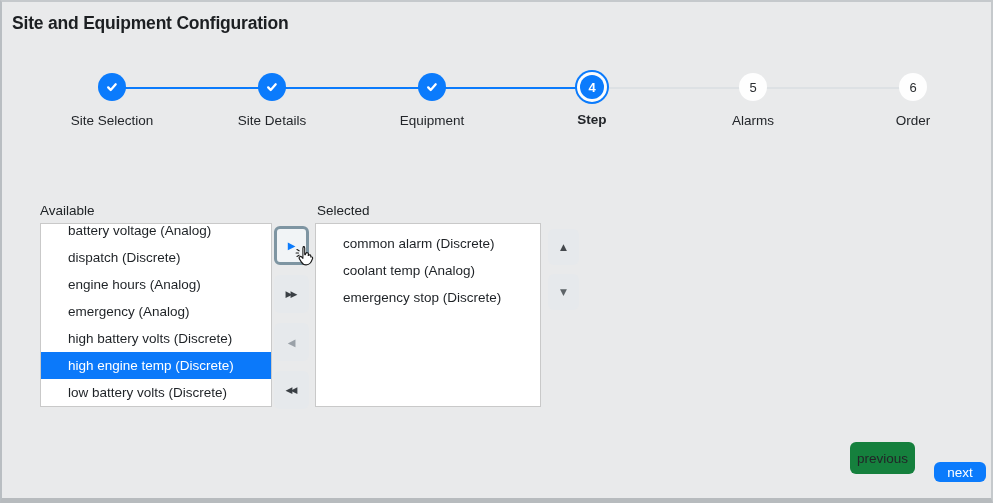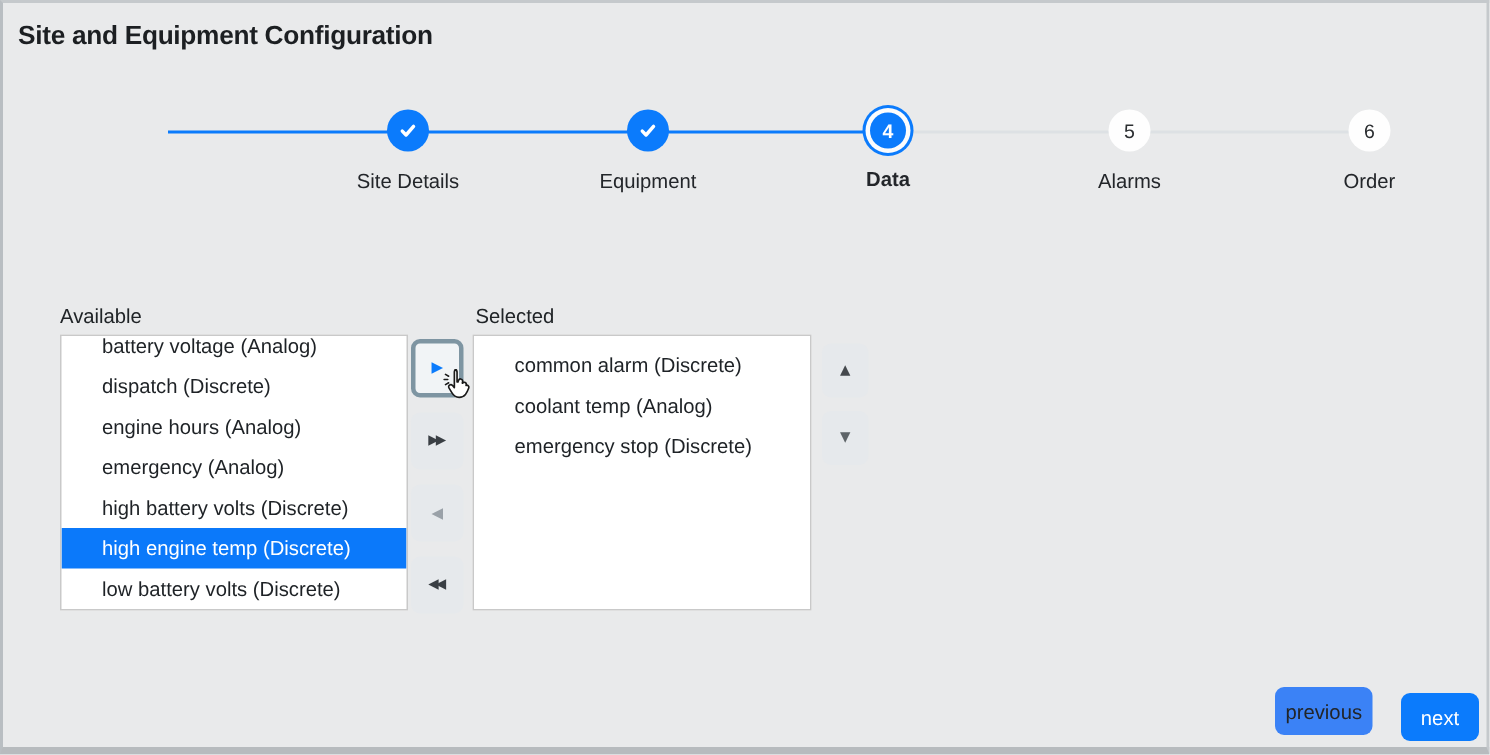--- a/index.html
+++ b/index.html
@@ -89,41 +89,49 @@
     cursor: pointer; padding: 0;
   }
   #btn-up { top: 227px; }
   #btn-down { top: 272px; color: #5e6468; }
 
   .cursor-icon { position: absolute; left: 291px; top: 243px; z-index: 5; pointer-events: none; }
 
   
   .step-indicator { position: absolute; left: 38px; top: 467px; font-size: 13.5px; color: #6d28d9; margin-top: 32px; }
   .btn-prev {
-    position: absolute; left: 848px; top: 456px; width: 65px; height: 32px;
-    background: #3b82f6; border: none; border-radius: 6px;
+    position: absolute; left: 848px; top: 440px; width: 65px; height: 32px;
+    background: #15803d; border: none; border-radius: 6px;
     font-family: inherit; font-size: 13.5px; color: #222528; cursor: pointer;
   }
   .btn-next {
-    position: absolute; left: 932px; top: 460px; width: 52px; height: 32px;
+    position: absolute; left: 932px; top: 460px; width: 52px; height: 20px;
     background: #0b7bfc; border: none; border-radius: 6px;
     font-family: inherit; font-size: 13.5px; color: #ffffff; cursor: pointer;
   }
 </style>
 </head>
 <body>
 
 <div class="window">
 
   <div class="page-title">Site and Equipment Configuration</div>
 
   <div class="stepper">
     <div class="connector done"></div>
     <div class="connector todo"></div>
 
+    <div class="step step-0">
+      <div class="circle complete">
+        <svg width="14" height="14" viewBox="0 0 14 14">
+            <path d="M3.2 7.4l2.5 2.6 5-5.7" fill="none" stroke="#fff" stroke-width="2.3" stroke-linecap="round" stroke-linejoin="round"></path>
+          </svg>
+      </div>
+      <div class="step-label">Site Selection</div>
+    </div>
 
     <div class="step step-1">
       <div class="circle complete">
         <svg width="14" height="14" viewBox="0 0 14 14">
             <path d="M3.2 7.4l2.5 2.6 5-5.7" fill="none" stroke="#fff" stroke-width="2.3" stroke-linecap="round" stroke-linejoin="round"></path>
           </svg>
       </div>
       <div class="step-label">Site Details</div>
     </div>
 
@@ -131,21 +139,21 @@
       <div class="circle complete">
         <svg width="14" height="14" viewBox="0 0 14 14">
             <path d="M3.2 7.4l2.5 2.6 5-5.7" fill="none" stroke="#fff" stroke-width="2.3" stroke-linecap="round" stroke-linejoin="round"></path>
           </svg>
       </div>
       <div class="step-label">Equipment</div>
     </div>
 
     <div class="step step-3 current-step">
       <div class="circle current">4</div>
-      <div class="step-label">Data</div>
+      <div class="step-label">Step</div>
     </div>
 
     <div class="step step-4">
       <div class="circle upcoming">5</div>
       <div class="step-label">Alarms</div>
     </div>
 
     <div class="step step-5">
       <div class="circle upcoming">6</div>
       <div class="step-label">Order</div>

